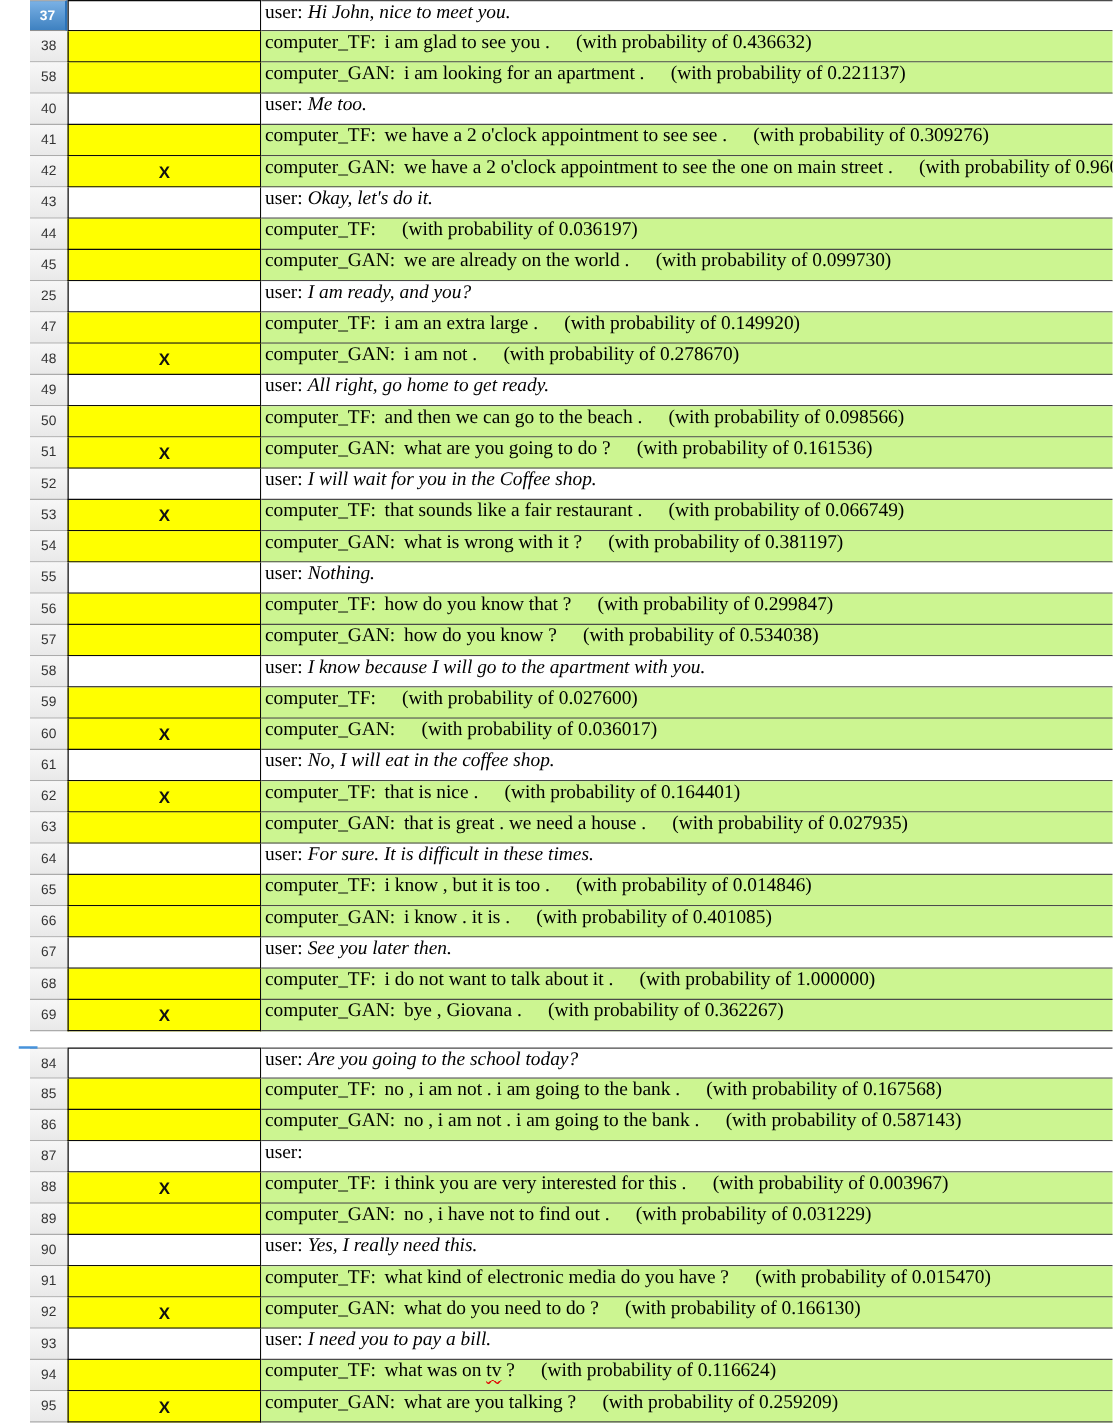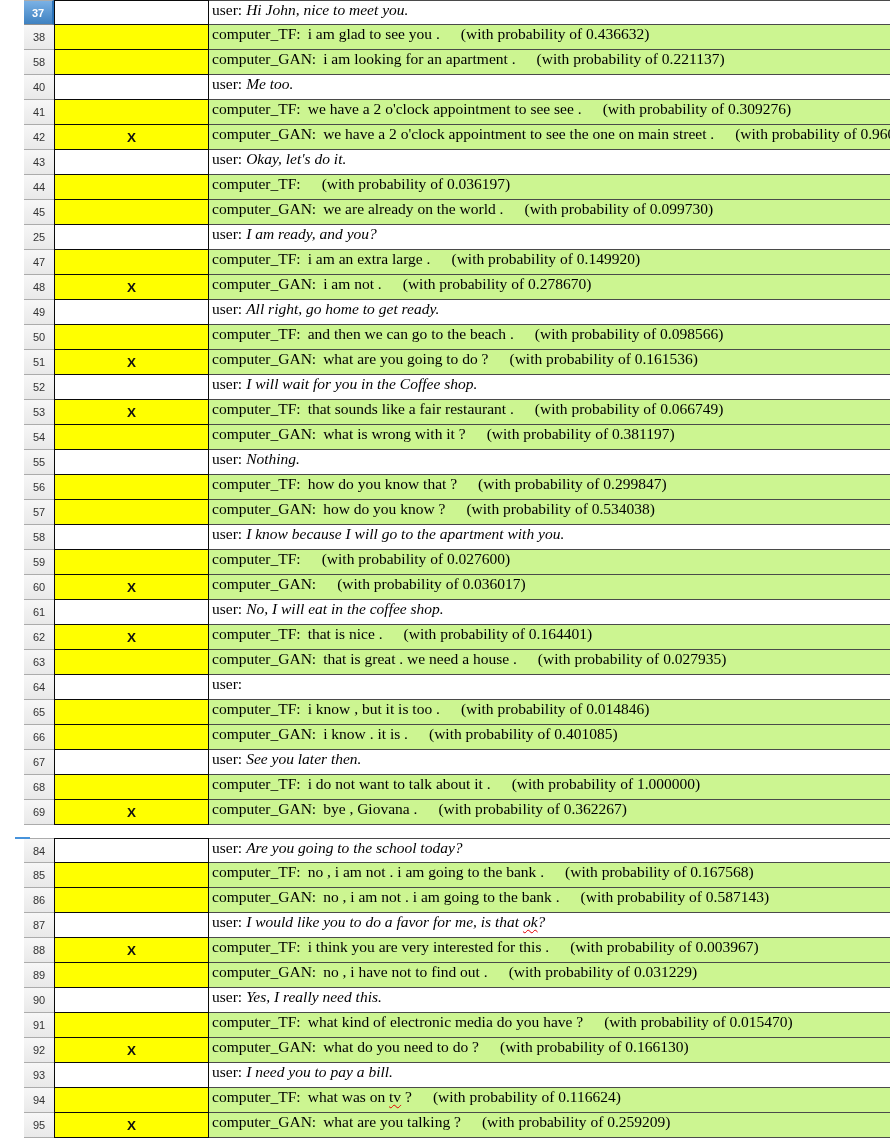--- a/index.html
+++ b/index.html
@@ -324,20 +324,21 @@
           <span class="lbl">computer_GAN:</span>
           <span class="utt">that is great . we need a house .</span>
           <span class="prob">(with probability of 0.027935)</span>
         </div>
       </div>
       <div class="row user">
         <div class="rowhead">64</div>
         <div class="markcell"></div>
         <div class="textcell">
           <span class="lbl">user:</span>
+          <span class="utt">For sure. It is difficult in these times.</span>
         </div>
       </div>
       <div class="row comp">
         <div class="rowhead">65</div>
         <div class="markcell"></div>
         <div class="textcell">
           <span class="lbl">computer_TF:</span>
           <span class="utt">i know , but it is too .</span>
           <span class="prob">(with probability of 0.014846)</span>
         </div>
@@ -406,21 +407,20 @@
           <span class="lbl">computer_GAN:</span>
           <span class="utt">no , i am not . i am going to the bank .</span>
           <span class="prob">(with probability of 0.587143)</span>
         </div>
       </div>
       <div class="row user">
         <div class="rowhead">87</div>
         <div class="markcell"></div>
         <div class="textcell">
           <span class="lbl">user:</span>
-          <span class="utt">I would like you to do a favor for me, is that <span class="sq">ok</span>?</span>
         </div>
       </div>
       <div class="row comp">
         <div class="rowhead">88</div>
         <div class="markcell">
           <span>X</span>
         </div>
         <div class="textcell">
           <span class="lbl">computer_TF:</span>
           <span class="utt">i think you are very interested for this .</span>

